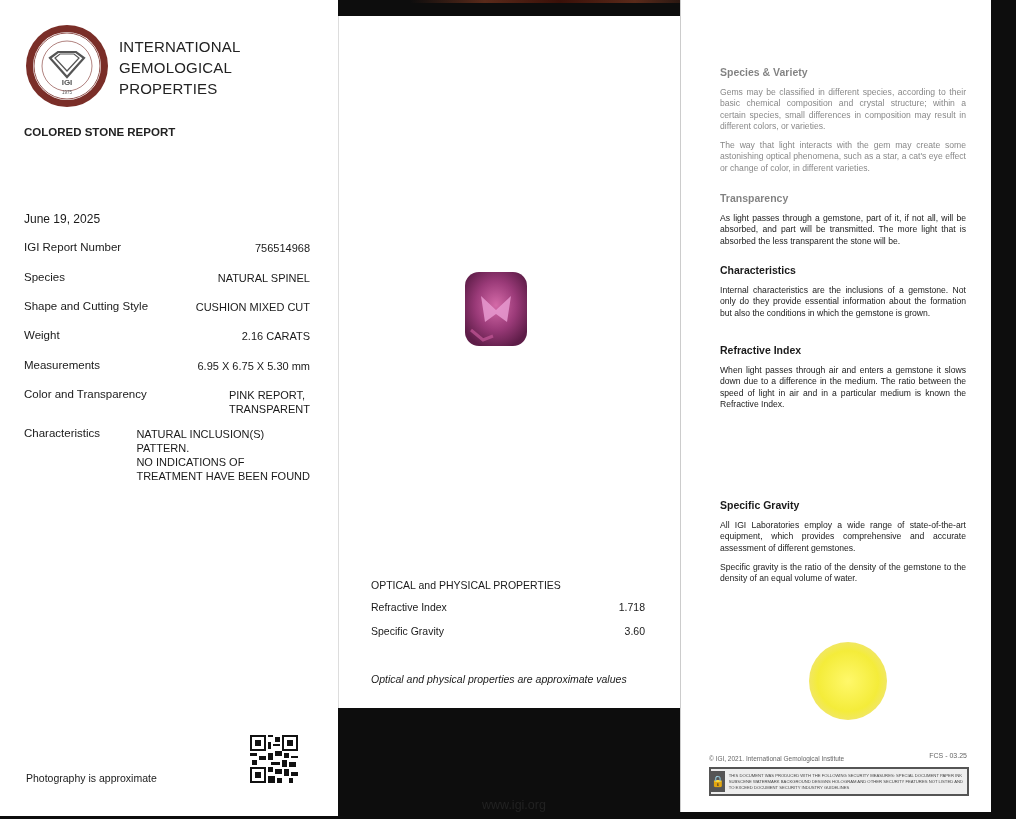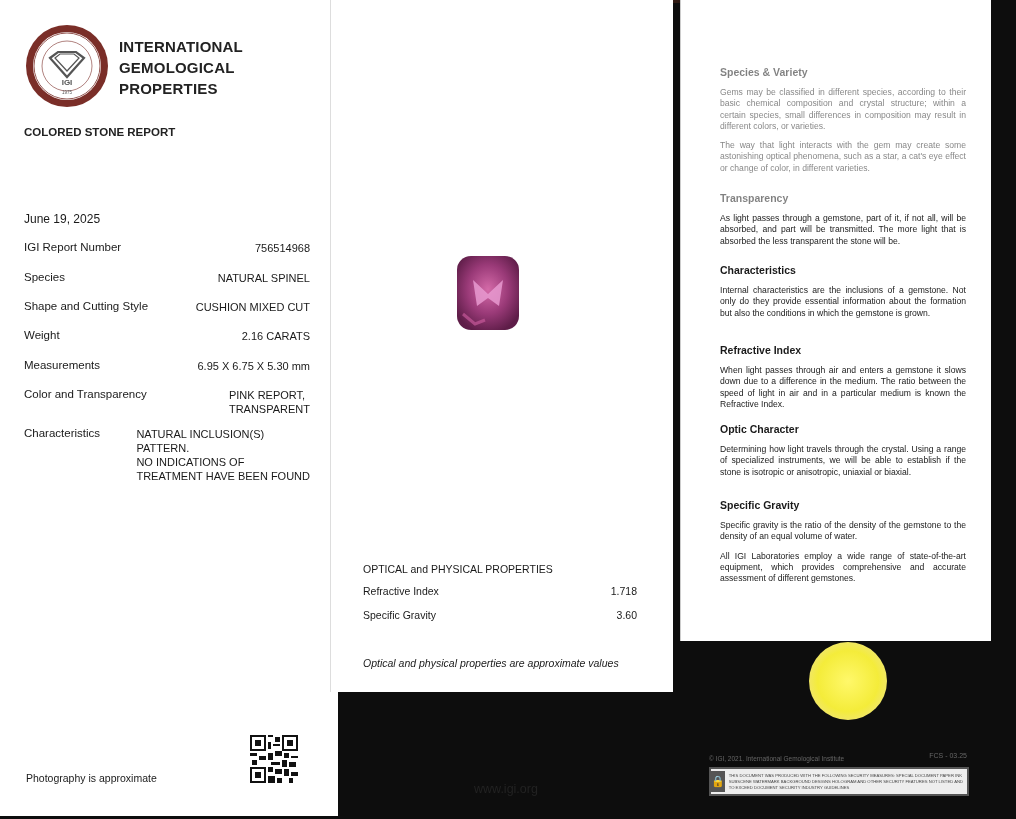--- a/index.html
+++ b/index.html
@@ -1,27 +1,27 @@
 <!DOCTYPE html>
 <html><head>
 <meta charset="utf-8">
 <style>
   html, body { margin:0; padding:0; }
   body { width:1016px; height:819px; background:#0d0d0d; position:relative; overflow:hidden;
          font-family:"Liberation Sans", sans-serif; color:#1a1a1a; }
   .panel { position:absolute; top:0; background:#fff; }
   #p1 { left:0; width:338px; height:816px; }
-  #p2 { left:330px; width:342px; height:692px; border-left:1px solid #ddd; }
-  #p3 { left:680px; width:310px; height:641px; border-left:1px solid #ccc; }
+  #p2 { left:338px; width:342px; height:692px; border-left:1px solid #ddd;margin-top:16px; }
+  #p3 { left:680px; width:310px; height:812px; border-left:1px solid #ccc; }
   .topshade { position:absolute; left:410px; top:0; width:300px; height:3px;
               background:linear-gradient(90deg, transparent, #5a2a1a, #3a1008, #5a2a1a, transparent); }
 
   
   .logo { position:absolute; left:24px; top:23px; width:86px; height:86px; }
-  .org { position:absolute; left:119px; top:36px; font-weight:bold; font-size:15px; line-height:21px; color:#222; letter-spacing:0.2px; }
+  .org { position:absolute; left:119px; top:36px; font-weight:normal; font-size:15px; line-height:21px; color:#222; letter-spacing:0.2px; }
   .report-title { position:absolute; left:24px; top:126px; font-weight:bold; font-size:11.5px; color:#222; }
   .date { position:absolute; left:24px; top:212px; font-size:12px; }
   .row { position:absolute; left:24px; width:286px; font-size:11.5px; }
   .row .lbl { position:absolute; left:0; top:0; }
   .row .val { position:absolute; right:0; top:0; text-align:left; white-space:pre-line; line-height:14px; font-size:11px; }
   .photo-note { position:absolute; left:26px; top:772px; font-size:10.5px; }
   .qr { position:absolute; left:250px; top:735px; width:48px; height:48px; }
 
   
   .gem { position:absolute; left:124px; top:254px; width:66px; height:78px; }
@@ -180,28 +180,24 @@
     <p>As light passes through a gemstone, part of it, if not all, will be absorbed, and part will be transmitted. The more light that is absorbed the less transparent the stone will be.</p>
   </div>
   <div class="sec" style="top:264px">
     <h4>Characteristics</h4>
     <p>Internal characteristics are the inclusions of a gemstone. Not only do they provide essential information about the formation but also the conditions in which the gemstone is grown.</p>
   </div>
   <div class="sec" style="top:344px">
     <h4>Refractive Index</h4>
     <p>When light passes through air and enters a gemstone it slows down due to a difference in the medium. The ratio between the speed of light in air and in a particular medium is known the Refractive Index.</p>
   </div>
-  <div class="sec" style="top:423px">
-    <h4>Optic Character</h4>
-    <p>Determining how light travels through the crystal. Using a range of specialized instruments, we will be able to establish if the stone is isotropic or anisotropic, uniaxial or biaxial.</p>
-  </div>
   <div class="sec" style="top:499px">
     <h4>Specific Gravity</h4>
+    <p>All IGI Laboratories employ a wide range of state-of-the-art equipment, which provides comprehensive and accurate assessment of different gemstones.</p>
     <p>Specific gravity is the ratio of the density of the gemstone to the density of an equal volume of water.</p>
-    <p>All IGI Laboratories employ a wide range of state-of-the-art equipment, which provides comprehensive and accurate assessment of different gemstones.</p>
   </div>
 
   <div class="hologram"></div>
   <div class="copyright">© IGI, 2021. International Gemological Institute</div>
   <div class="code">FCS - 03.25</div>
   <div class="security">
     <div class="lock">🔒</div>
     <div class="txt">This document was produced with the following security measures: special document paper ink subscene watermark background designs hologram and other security features not listed and to exceed document security industry guidelines</div>
   </div>
 </div>

